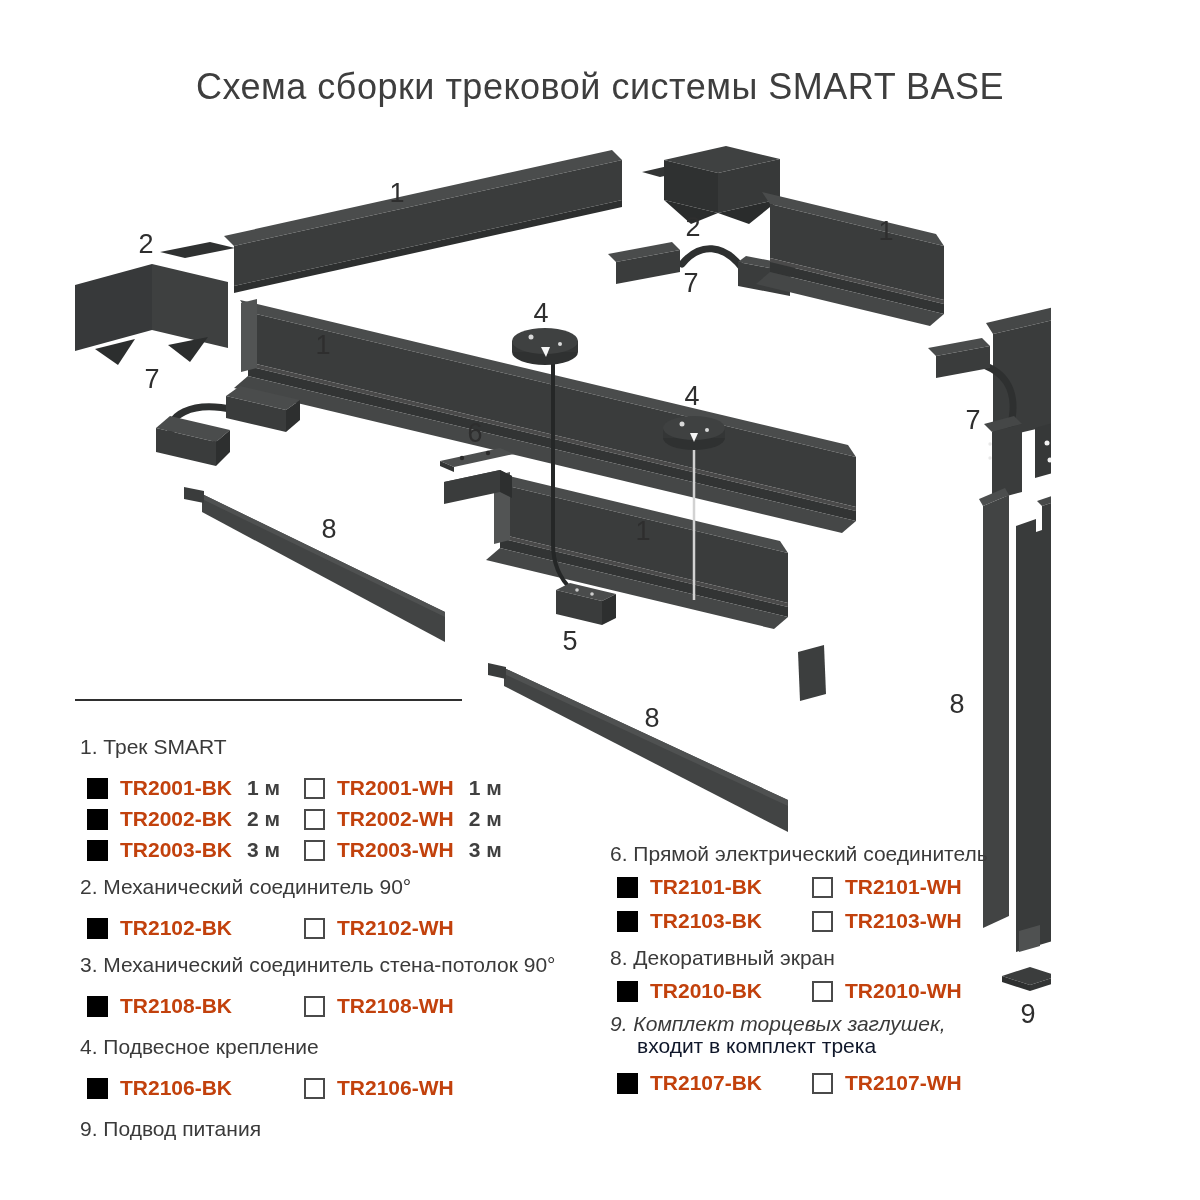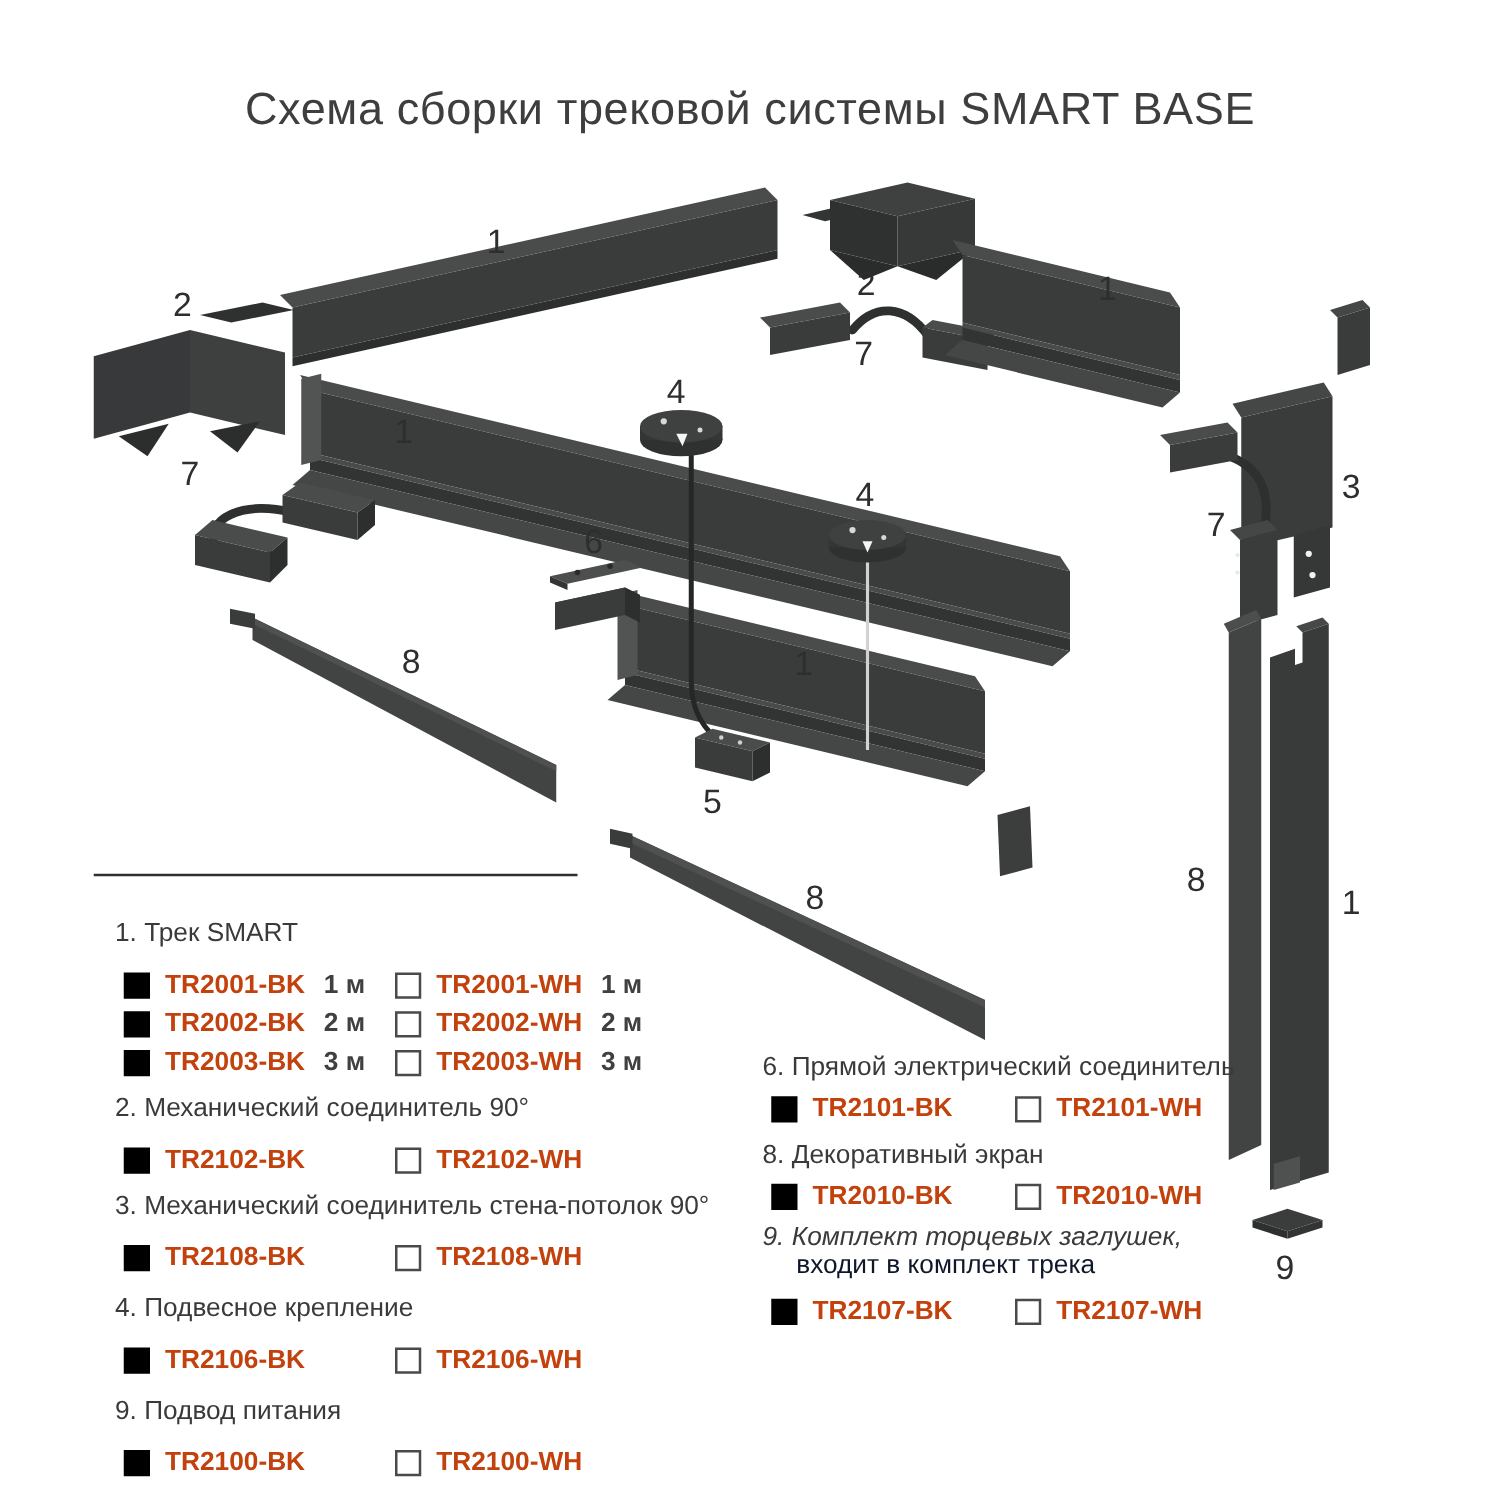--- a/index.html
+++ b/index.html
@@ -1,24 +1,24 @@
 <!DOCTYPE html>
 <html><head>
 <meta charset="utf-8">
 <style>
   html,body{margin:0;padding:0;background:#ffffff;}
-  .page{position:relative;width:1200px;height:1200px;background:#ffffff;overflow:hidden;
+  .page{position:relative;width:1051px;height:1200px;background:#ffffff;overflow:hidden;
         font-family:"Liberation Sans",sans-serif;color:#333;}
   .title{position:absolute;top:66px;left:0;width:1200px;text-align:center;
          font-size:36px;font-weight:400;color:#3e3e3e;letter-spacing:.5px;}
   svg.diagram{position:absolute;left:0;top:0;width:1200px;height:1200px;}
   .callout{font-size:27px;fill:#2e2e2e;font-family:"Liberation Sans",sans-serif;}
   .divider{position:absolute;left:75px;top:699px;width:387px;height:2px;background:#2f2f2f;}
   .legend-col{position:absolute;font-size:21px;}
-  .legend-left{left:92px;top:736px;width:480px;}
+  .legend-left{left:80px;top:736px;width:480px;}
   .legend-right{left:610px;top:843px;width:500px;}
   .sec-h{font-size:21px;color:#3a3a3a;line-height:22px;margin:0 0 18px 0;}
   .sec-h.l2{margin:0 0 0 0;font-style:italic;}
   .hdr2{font-size:21px;color:#0f172a;line-height:22px;margin:0 0 14px 27px;}
   .mt{margin-top:14px;}
   .mt18{margin-top:18px;}
   .row{display:grid;grid-template-columns:217px 1fr;margin:0 0 7px 0;height:24px;align-items:center;}
   .legend-right .row{grid-template-columns:195px 1fr;}
   .rowgap{margin-bottom:10px;}
   .cell{display:flex;align-items:center;}
@@ -287,46 +287,46 @@
           <span class="cb bk"></span>
           <span class="code">TR2106-BK</span>
         </div>
       <div class="cell">
           <span class="cb wh"></span>
           <span class="code">TR2106-WH</span>
         </div>
     </div>
 
     <div class="sec-h mt18">9. Подвод питания</div>
-    <div class="row">
-      <div class="cell">
-          <span class="cb bk"></span>
-          <span class="code">TR2100-BK</span>
-        </div>
-      <div class="cell">
-          <span class="cb wh"></span>
-          <span class="code">TR2100-WH</span>
-        </div>
-    </div>
   </div>
 
   <div class="legend-col legend-right">
 
     <div class="sec-h" style="margin-bottom:10px">6. Прямой электрический соединитель</div>
     <div class="row rowgap">
       <div class="cell">
           <span class="cb bk"></span>
           <span class="code">TR2101-BK</span>
         </div>
       <div class="cell">
           <span class="cb wh"></span>
           <span class="code">TR2101-WH</span>
         </div>
     </div>
 
+    <div class="row rowgap">
+      <div class="cell">
+          <span class="cb bk"></span>
+          <span class="code">TR2103-BK</span>
+        </div>
+      <div class="cell">
+          <span class="cb wh"></span>
+          <span class="code">TR2103-WH</span>
+        </div>
+    </div>
 
     <div class="sec-h mt" style="margin-bottom:10px">8. Декоративный экран</div>
     <div class="row rowgap">
       <div class="cell">
           <span class="cb bk"></span>
           <span class="code">TR2010-BK</span>
         </div>
       <div class="cell">
           <span class="cb wh"></span>
           <span class="code">TR2010-WH</span>

